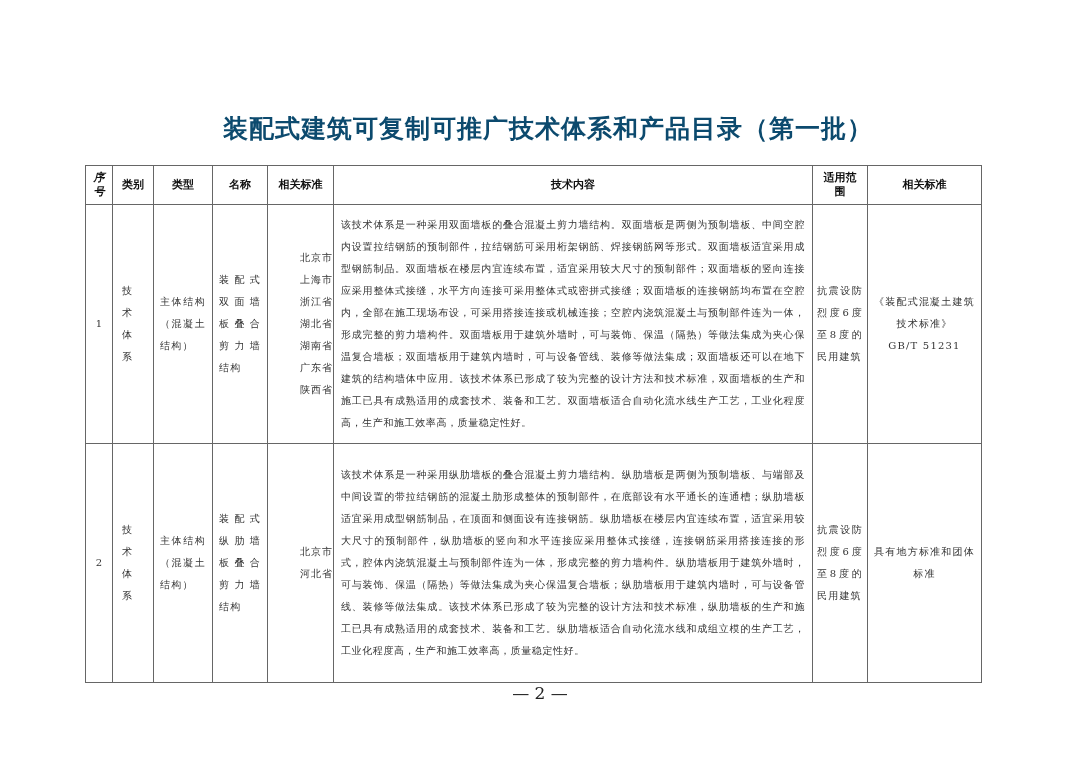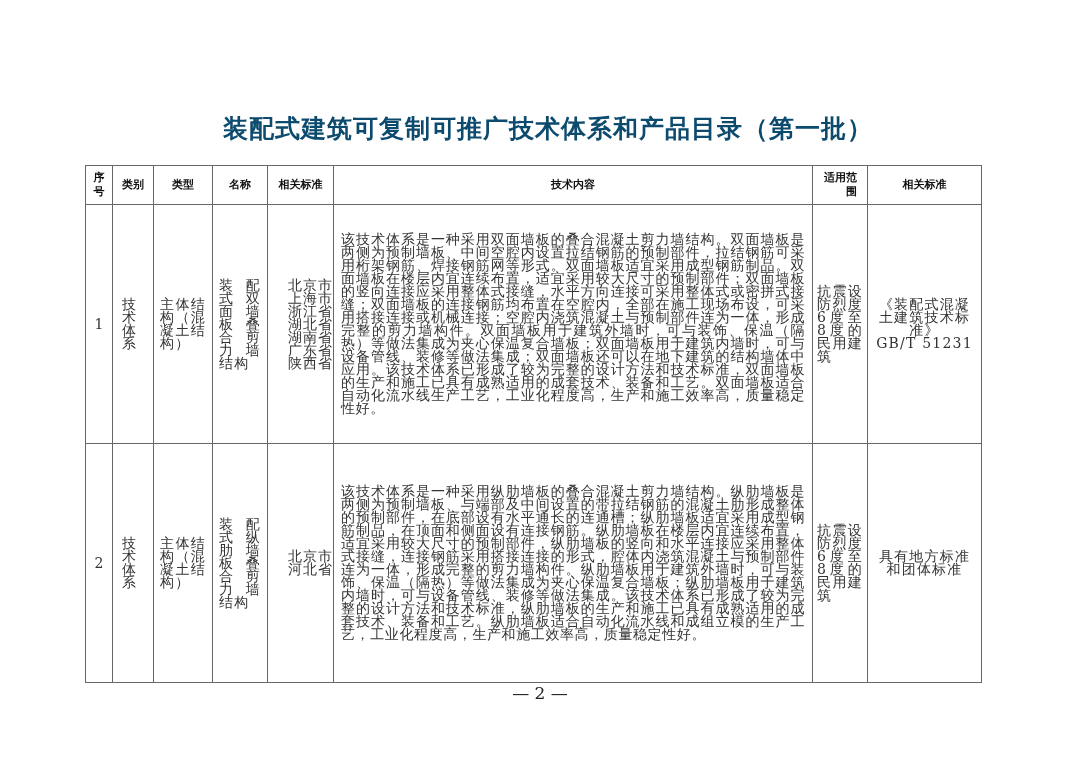--- a/index.html
+++ b/index.html
@@ -45,22 +45,22 @@
     table.catalog th {
       font-family: "DejaVu Sans", "Liberation Sans", sans-serif;
       font-weight: bold;
       font-size: 11px;
       color: #111;
       text-align: center;
       height: 38px;
       line-height: 14px;
     }
     table.catalog td {
-      font-size: 14px;
-      line-height: 13px;
+      font-size: 10px;
+      line-height: 22px;
       color: #333;
     }
     tr.row1 td { height: 218px; }
     tr.row2 td { height: 218px; }
     .c-center { text-align: center; }
     .cell-pad { padding: 10px 6px !important; }
     .justify { text-align: justify; letter-spacing: 1.2px; }
     .content {
       padding: 0 7px !important;
       text-align: justify;
@@ -91,27 +91,27 @@
     <col style="width:41px">
     <col style="width:59px">
     <col style="width:55px">
     <col style="width:66px">
     <col style="width:479px">
     <col style="width:55px">
     <col style="width:114px">
   </colgroup>
   <thead>
     <tr>
-      <th style="padding:0 4px;">序号</th>
+      <th style="padding:0 4px;font-style:italic;">序号</th>
       <th>类别</th>
       <th>类型</th>
       <th>名称</th>
       <th>相关标准</th>
       <th>技术内容</th>
-      <th style="padding:0 10px;text-align:right;">适用范围</th>
+      <th style="padding:0 10px;">适用范围</th>
       <th>相关标准</th>
     </tr>
   </thead>
   <tbody>
     <tr class="row1">
       <td class="c-center">1</td>
       <td class="cell-pad justify" style="padding:0 9px !important;">技术体系</td>
       <td class="cell-pad justify">主体结构（混凝土结构）</td>
       <td class="cell-pad justify">装配式双面墙板叠合剪力墙结构</td>
       <td class="provinces">

